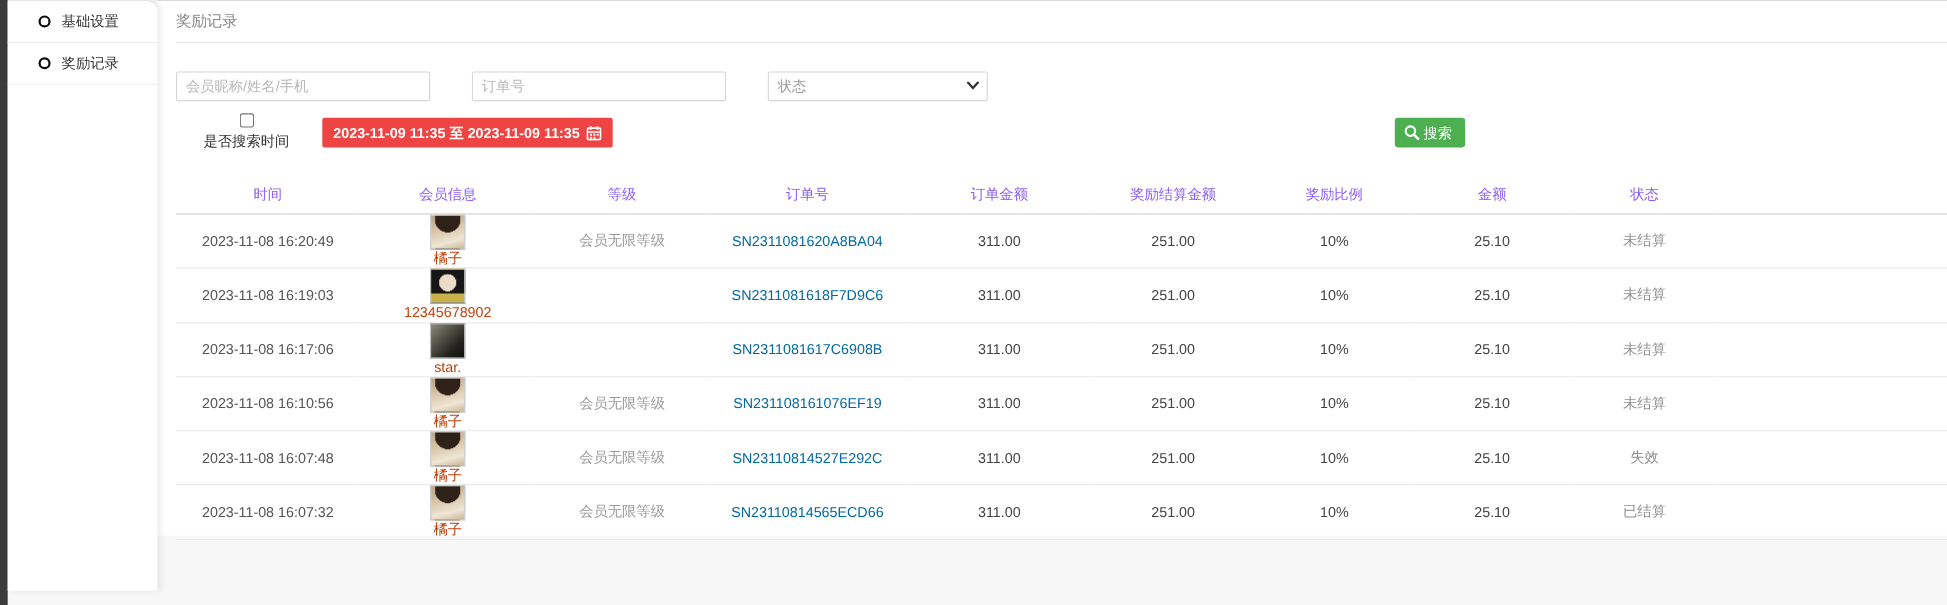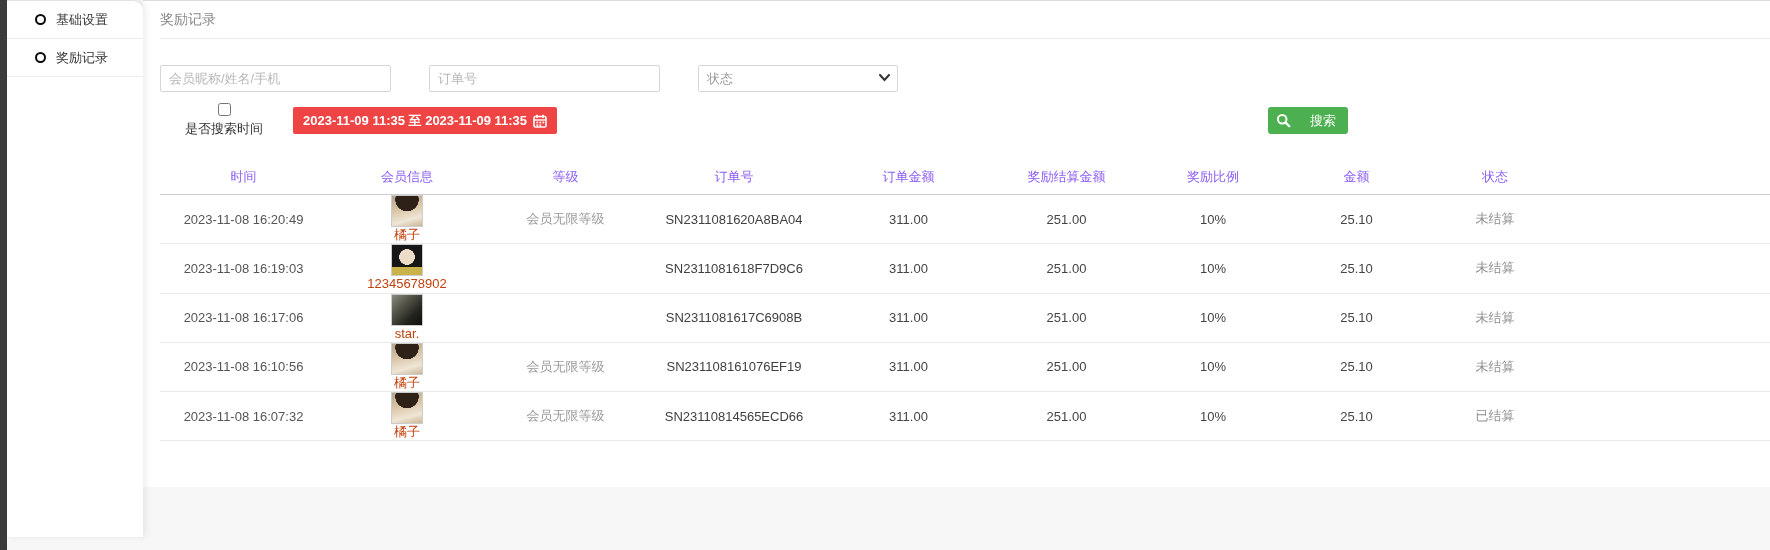--- a/index.html
+++ b/index.html
@@ -80,39 +80,39 @@
     font-family: "Liberation Sans", sans-serif;
     display: flex; align-items: center; justify-content: flex-start; gap: 6px;
     cursor: pointer;
   }
   .search-btn {
     position: absolute; left: 1108px; top: 0;
     height: 27px; padding: 0 12px 0 8px;
     background: #4caf50; color: #fff;
     border: none; border-radius: 3px;
     font-size: 13px; font-family: "Liberation Sans", sans-serif;
-    display: flex; align-items: center; gap: 19px;
+    display: flex; align-items: center; gap: 3px;
     cursor: pointer;
   }
   
   table { margin-top: 30px; width: 1610px; border-collapse: collapse; table-layout: fixed; }
   thead th {
     font-weight: normal; color: #8b5cf6; font-size: 13px;
     padding: 4px 0 8px 0; text-align: center;
     border-bottom: 1px solid #cfcfcf;
   }
   tbody td {
     height: 47px; text-align: center; vertical-align: middle;
     border-bottom: 1px solid #e9e9e9;
     font-size: 13px; color: #555;
   }
   td.level { color: #9a9a9a; }
   td.amount { color: #444; }
   td.status { color: #8f8f8f; }
-  a.order-link { color: #404040; text-decoration: none; }
+  a.order-link { color: #0369a1; text-decoration: none; }
   a.member-link { color: #c2410c; text-decoration: none; }
   .member-cell { display: inline-flex; flex-direction: column; align-items: center; line-height: 1.25; }
   .avatar { width: 32px; height: 32px; border: 1px solid #ccc; background: #ddd; }
   .avatar.girl-photo {
     background:
       radial-gradient(circle at 50% 12%, #2e2118 0 38%, transparent 39%),
       linear-gradient(165deg, #b4a58e 0%, #d9c4a6 40%, #efe6d6 75%, #c9b696 100%);
   }
   .avatar.doll-photo {
     background:
@@ -284,20 +284,39 @@
       <a class="order-link" href="#">SN231108161076EF19</a>
     </td>
     <td class="amount">311.00</td>
     <td class="amount">251.00</td>
     <td class="amount">10%</td>
     <td class="amount">25.10</td>
     <td class="status">未结算</td>
     <td></td>
   </tr>
 
+  <tr>
+    <td>2023-11-08 16:07:48</td>
+    <td>
+      <span class="member-cell">
+        <span class="avatar girl-photo"></span>
+        <a class="member-link" href="#">橘子</a>
+      </span>
+    </td>
+    <td class="level">会员无限等级</td>
+    <td>
+      <a class="order-link" href="#">SN23110814527E292C</a>
+    </td>
+    <td class="amount">311.00</td>
+    <td class="amount">251.00</td>
+    <td class="amount">10%</td>
+    <td class="amount">25.10</td>
+    <td class="status">失效</td>
+    <td></td>
+  </tr>
 
   <tr>
     <td>2023-11-08 16:07:32</td>
     <td>
       <span class="member-cell">
         <span class="avatar girl-photo"></span>
         <a class="member-link" href="#">橘子</a>
       </span>
     </td>
     <td class="level">会员无限等级</td>

